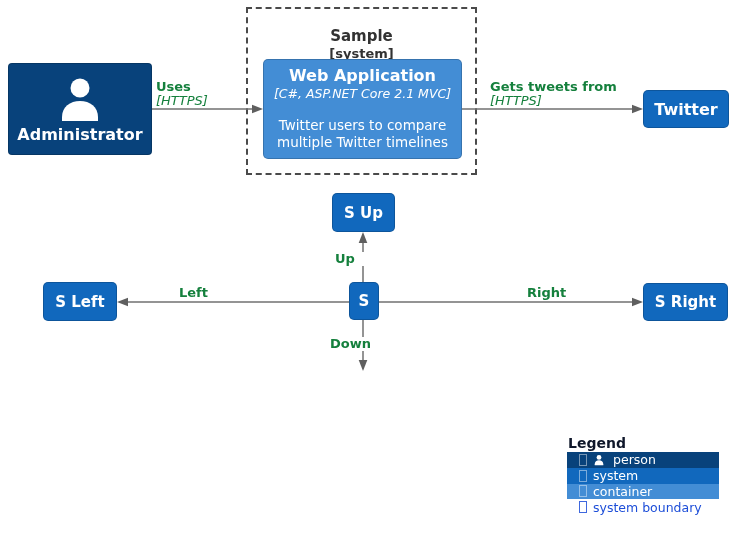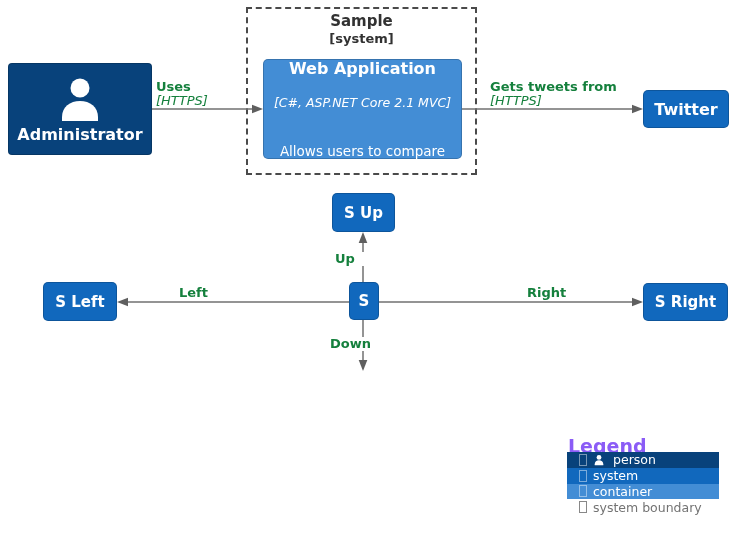--- a/index.html
+++ b/index.html
@@ -12,48 +12,48 @@
     position:absolute;display:flex;flex-direction:column;align-items:center;justify-content:center;
     color:#fff;font-weight:bold;border-radius:5px;box-sizing:border-box;text-align:center;
     border:1px solid rgba(0,0,0,.18);
   }
   .node .node-label{font-size:15px;}
   .node-person{border-radius:4px;}
   .node-person .node-label{font-size:16px;margin-top:2px;}
   .person-icon-svg{width:52px;height:48px;display:block;}
   .node-twitter .node-label{font-size:16px;}
   
-  .node-webapp{justify-content:flex-start;line-height:1.15;gap:16px;}
+  .node-webapp{justify-content:center;line-height:1.15;}
   .webapp-title{font-size:16px;font-weight:bold;}
   .webapp-tech{font-size:12.5px;font-style:italic;font-weight:normal;margin-top:2px;}
   .webapp-desc{font-size:13.5px;font-weight:normal;margin-top:16px;line-height:17px;}
   
   .boundary{
     position:absolute;border:2px dashed #4a4a4a;box-sizing:border-box;
     display:flex;flex-direction:column;align-items:center;color:#323232;
   }
-  .boundary-title{font-size:15px;font-weight:bold;margin-top:3px;}
+  .boundary-title{font-size:15px;font-weight:bold;margin-top:18px;}
   .boundary-subtitle{font-size:13px;font-weight:bold;margin-top:1px;}
   
   .rel-label{
     position:absolute;text-align:left;color:#15803d;font-size:13px;line-height:14px;
   }
   .rel-name{font-weight:bold;}
   .rel-tech{font-style:italic;font-weight:normal;}
   .rel-label.on-line{background:#fff;padding:0 2px;}
   
   .edges{position:absolute;left:0;top:0;pointer-events:none;}
   
-  .legend-title{position:absolute;left:568px;top:435px;font-size:19px;font-weight:bold;color:#8b5cf6;}
+  .legend-title{position:absolute;left:568px;top:435px;font-size:14px;font-weight:bold;color:#0f172a;}
   .legend{position:absolute;left:567px;top:452px;width:152px;}
   .legend-row{
     display:flex;align-items:center;height:15.8px;color:#fff;font-size:12.5px;
     padding-left:12px;box-sizing:border-box;
   }
-  .legend-row.plain{color:#737373;}
+  .legend-row.plain{color:#1d4ed8;}
   .tofu{
     display:inline-block;width:6px;height:10px;border:1px solid currentColor;opacity:.45;
     margin-right:6px;flex:none;
   }
   .legend-row.plain .tofu{opacity:.85;}
   .legend-person-icon{width:12px;height:12px;margin-right:8px;flex:none;display:block;}
 </style>
 </head>
 <body>
 
@@ -96,21 +96,21 @@
       <circle cx="26" cy="13" r="9.5" fill="#ffffff"></circle>
       <path d="M8 46 v-4 c0-10 8-16 18-16 s18 6 18 16 v4 z" fill="#ffffff"></path>
     </svg>
     <div class="node-label">Administrator</div>
   </div>
 
   <div class="node node-webapp" style="left: 263px; top: 59px; width: 199px; height: 100px; background-color: rgb(67, 141, 213);">
     <div class="webapp-title">Web Application</div>
     <div class="webapp-tech">[C#, ASP.NET Core 2.1 MVC]</div>
     <div class="webapp-desc">
-      <div>Allows users to compare</div>
+      <div>Twitter users to compare</div>
       <div>multiple Twitter timelines</div>
     </div>
   </div>
 
   <div class="node node-twitter" style="left: 643px; top: 90px; width: 86px; height: 38px; background-color: rgb(17, 104, 189);">
     <div class="node-label">Twitter</div>
   </div>
 
   <div class="node" style="left: 332px; top: 193px; width: 63px; height: 39px; background-color: rgb(17, 104, 189);">
     <div class="node-label">S Up</div>

